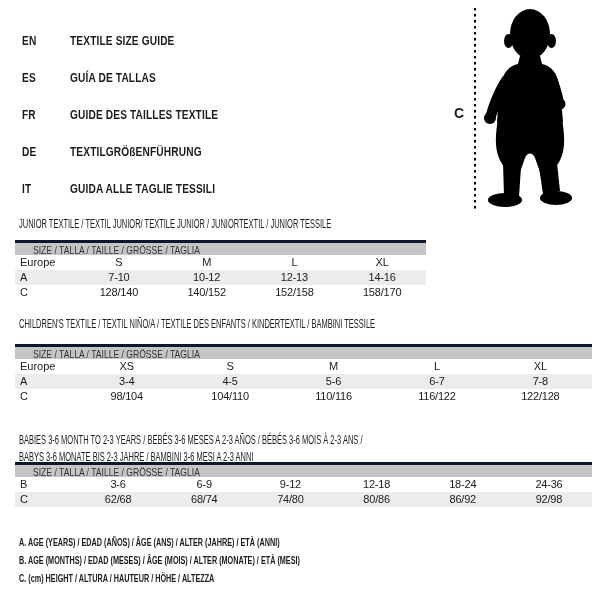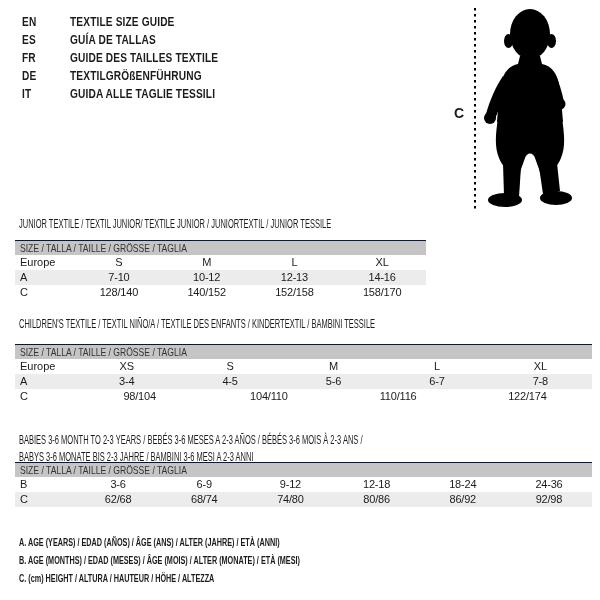--- a/index.html
+++ b/index.html
@@ -9,36 +9,36 @@
   .page { position: absolute; inset: 0; background: #ffffff; }
 
   
   .cond-lang  { display: inline-block; transform: scaleX(.75); transform-origin: 0 50%; white-space: nowrap; }
   .cond-title { display: inline-block; transform: scaleX(.60); transform-origin: 0 50%; white-space: nowrap; }
   .cond-bar   { display: inline-block; transform: scaleX(.78); transform-origin: 0 50%; white-space: nowrap; }
   .cond-fn    { display: inline-block; transform: scaleX(.63); transform-origin: 0 50%; white-space: nowrap; }
 
   
   .langs { position: absolute; left: 22px; top: 13px; }
-  .lang-row { display: flex; height: 18px; line-height: 18px; font-size: 13.5px; font-weight: bold; letter-spacing: .2px; }
+  .lang-row { display: flex; height: 18px; line-height: 18px; font-size: 13.5px; font-weight: bold; letter-spacing: .2px; margin-top: 19px; }
   .lang-code { width: 48px; flex: 0 0 48px; }
   .lang-label { flex: 1; }
 
   
   .figure { position: absolute; left: 440px; top: 0; width: 160px; height: 220px; }
   .figure svg { position: absolute; inset: 0; }
   .c-label { position: absolute; left: 14px; top: 105px; font-size: 14px; font-weight: bold; }
 
   
   .sec-title { position: absolute; left: 19px; font-size: 12.5px; font-weight: normal; line-height: 17px; white-space: nowrap; }
 
   
   .sizetable { position: absolute; left: 15px; }
-  .size-bar { height: 15px; background: #c5c5c5; border-top: 1px solid #0f172a;
-              font-size: 11px; color: #333333; line-height: 14px; padding-left: 5px; overflow: hidden; }
+  .size-bar { height: 15px; background: #c5c5c5; border-top: 3px solid #0f172a;
+              font-size: 11px; color: #333333; line-height: 14px; padding-left: 18px; overflow: hidden; }
   .trow { display: flex; height: 15px; line-height: 15px; font-size: 11px; color: #1b1b1b; }
   .trow.alt { background: #ececec; }
   .tlabel { flex: 0 0 60px; padding-left: 5px; }
   .tcell { flex: 1; text-align: center; letter-spacing: -0.2px; }
 
   
   .footnotes { position: absolute; left: 19px; top: 533px; }
   .fn { height: 18px; line-height: 18px; font-size: 11.5px; font-weight: bold; white-space: nowrap; }
 </style>
 </head>
@@ -142,21 +142,22 @@
       <span class="tcell">4-5</span>
       <span class="tcell">5-6</span>
       <span class="tcell">6-7</span>
       <span class="tcell">7-8</span>
     </div>
     <div class="trow">
       <span class="tlabel">C</span>
       <span class="tcell">98/104</span>
       <span class="tcell">104/110</span>
       <span class="tcell">110/116</span>
-      <span class="tcell">122/174</span>
+      <span class="tcell">116/122</span>
+      <span class="tcell">122/128</span>
     </div>
   </div>
 
   <div class="sec-title" style="top:432px">
     <span class="cond-title">BABIES 3-6 MONTH TO 2-3 YEARS / BEBÉS 3-6 MESES A 2-3 AÑOS / BÉBÉS 3-6 MOIS À 2-3 ANS /</span><br>
     <span class="cond-title">BABYS 3-6 MONATE BIS 2-3 JAHRE / BAMBINI 3-6 MESI A 2-3 ANNI</span>
   </div>
   <div class="sizetable" style="top:462px; width:577px">
     <div class="size-bar">
       <span class="cond-bar">SIZE / TALLA / TAILLE / GRÖSSE / TAGLIA</span>

